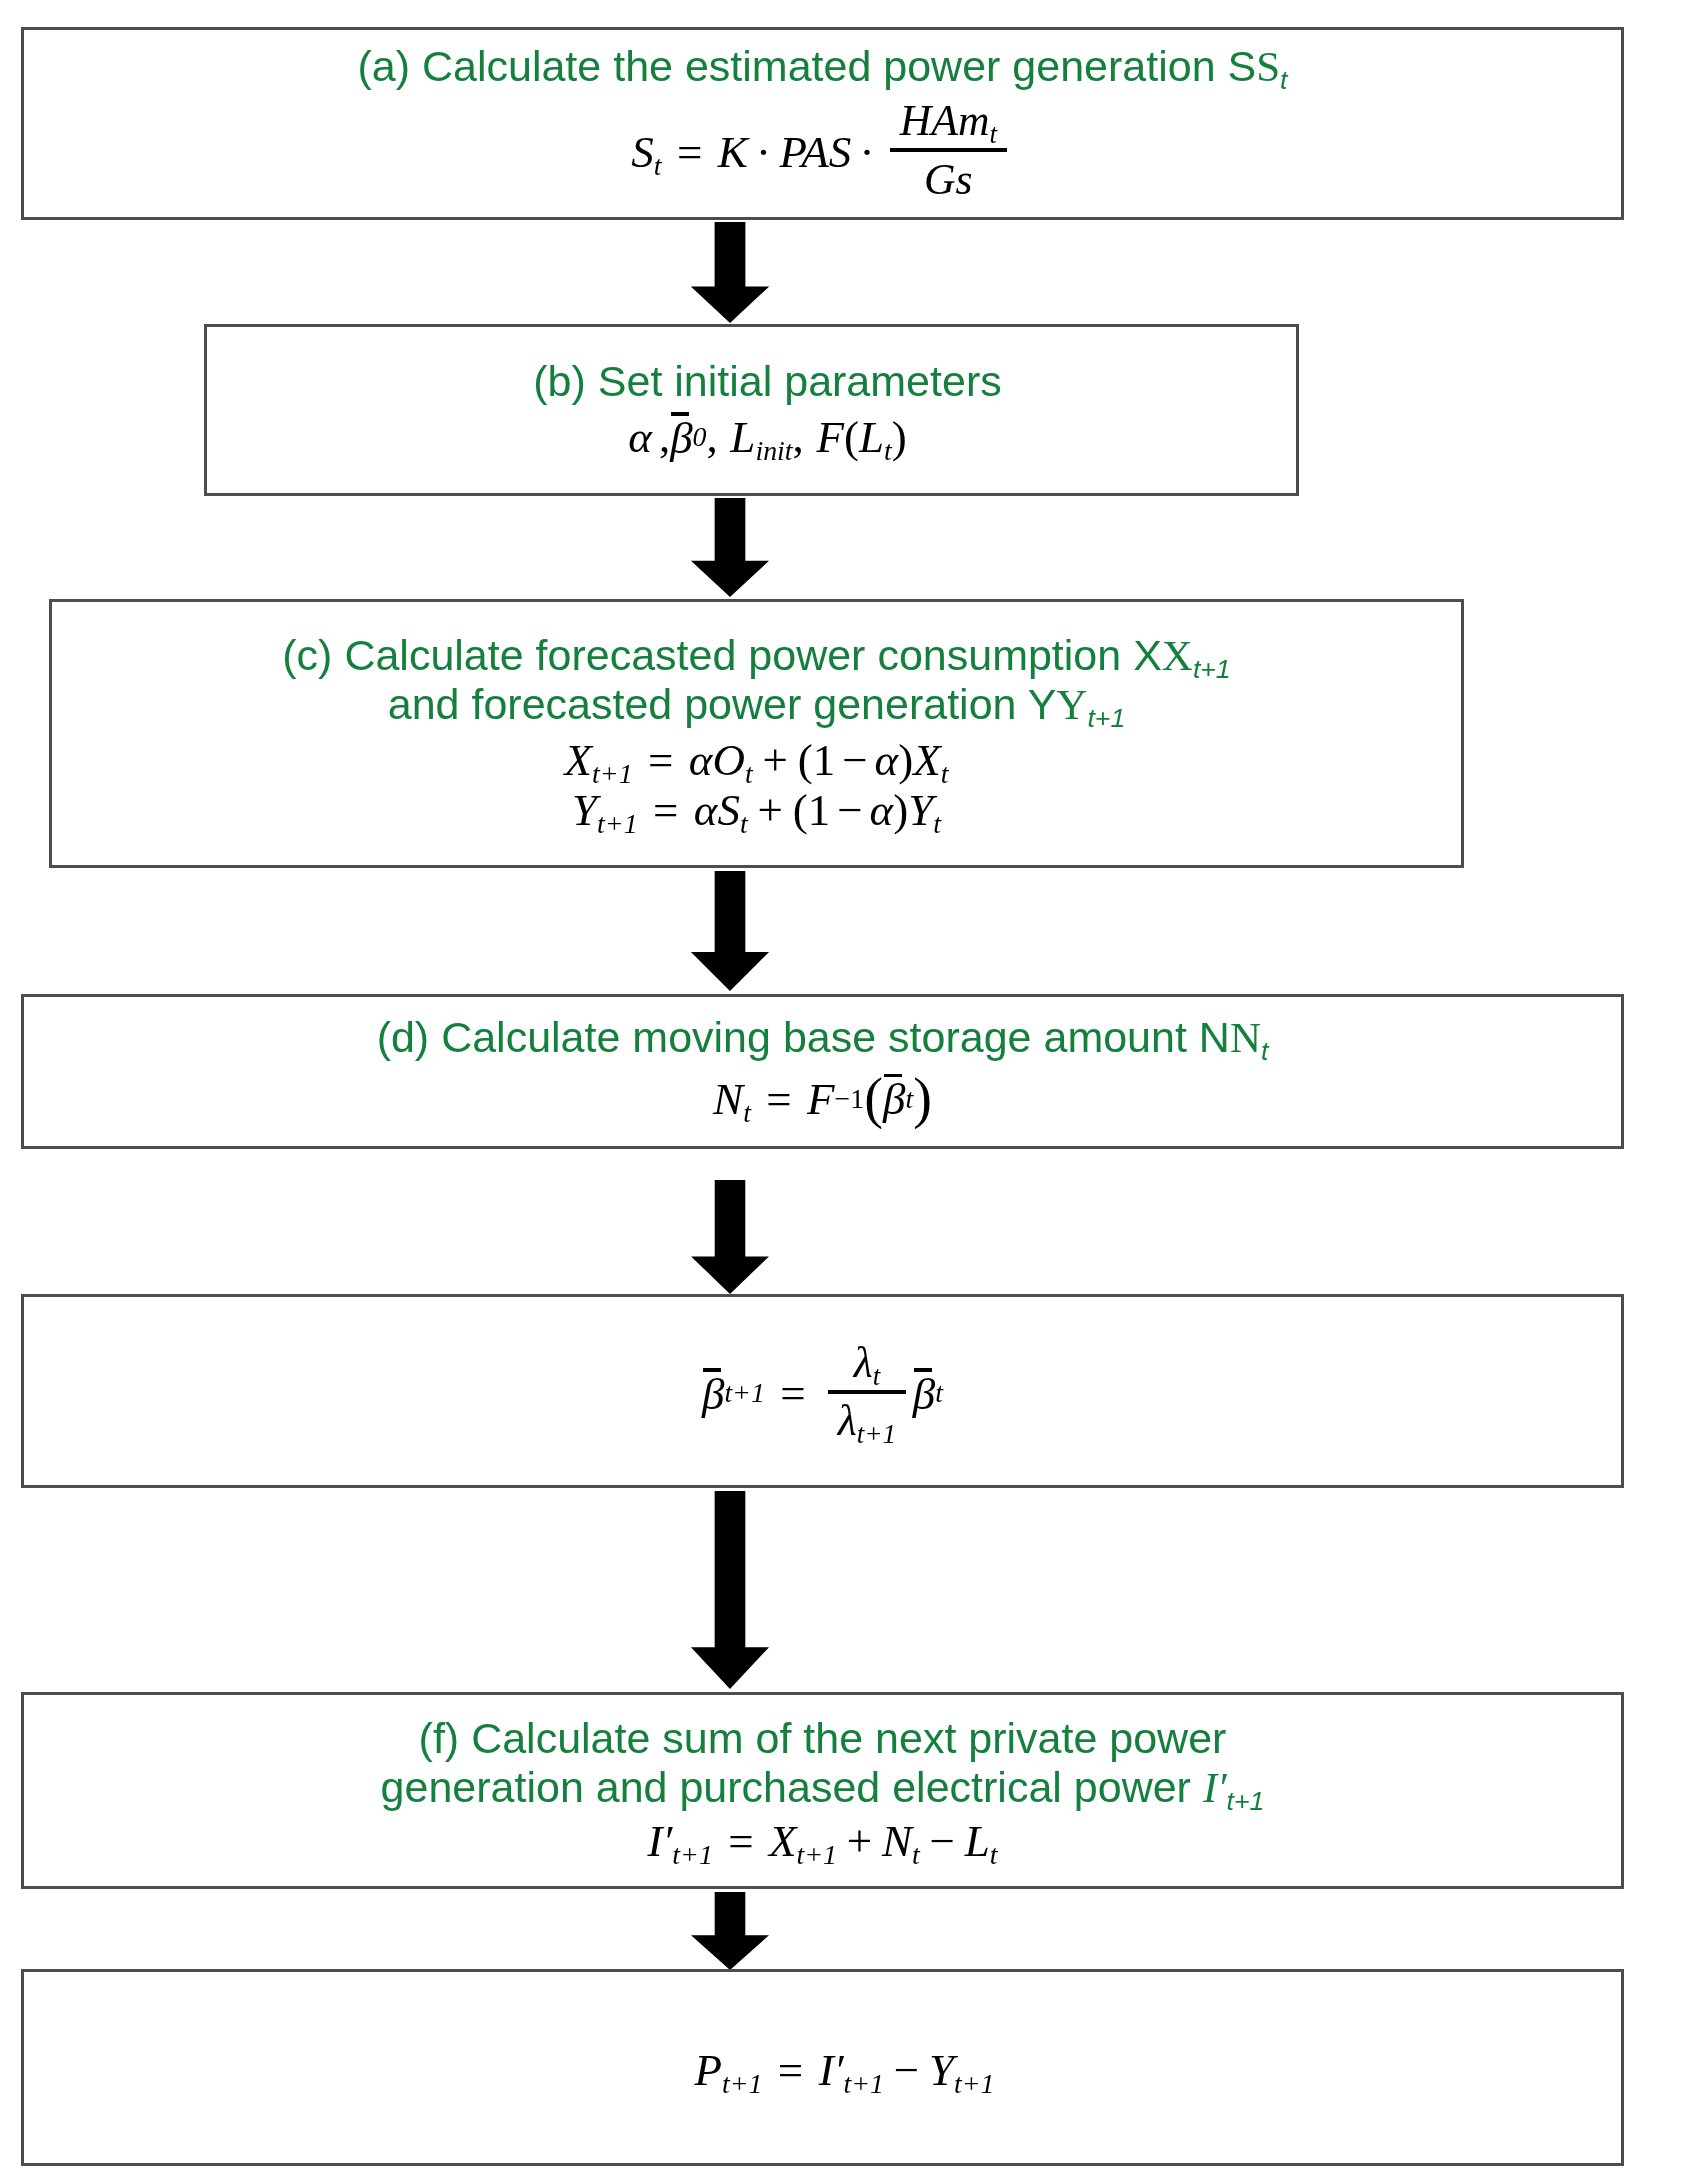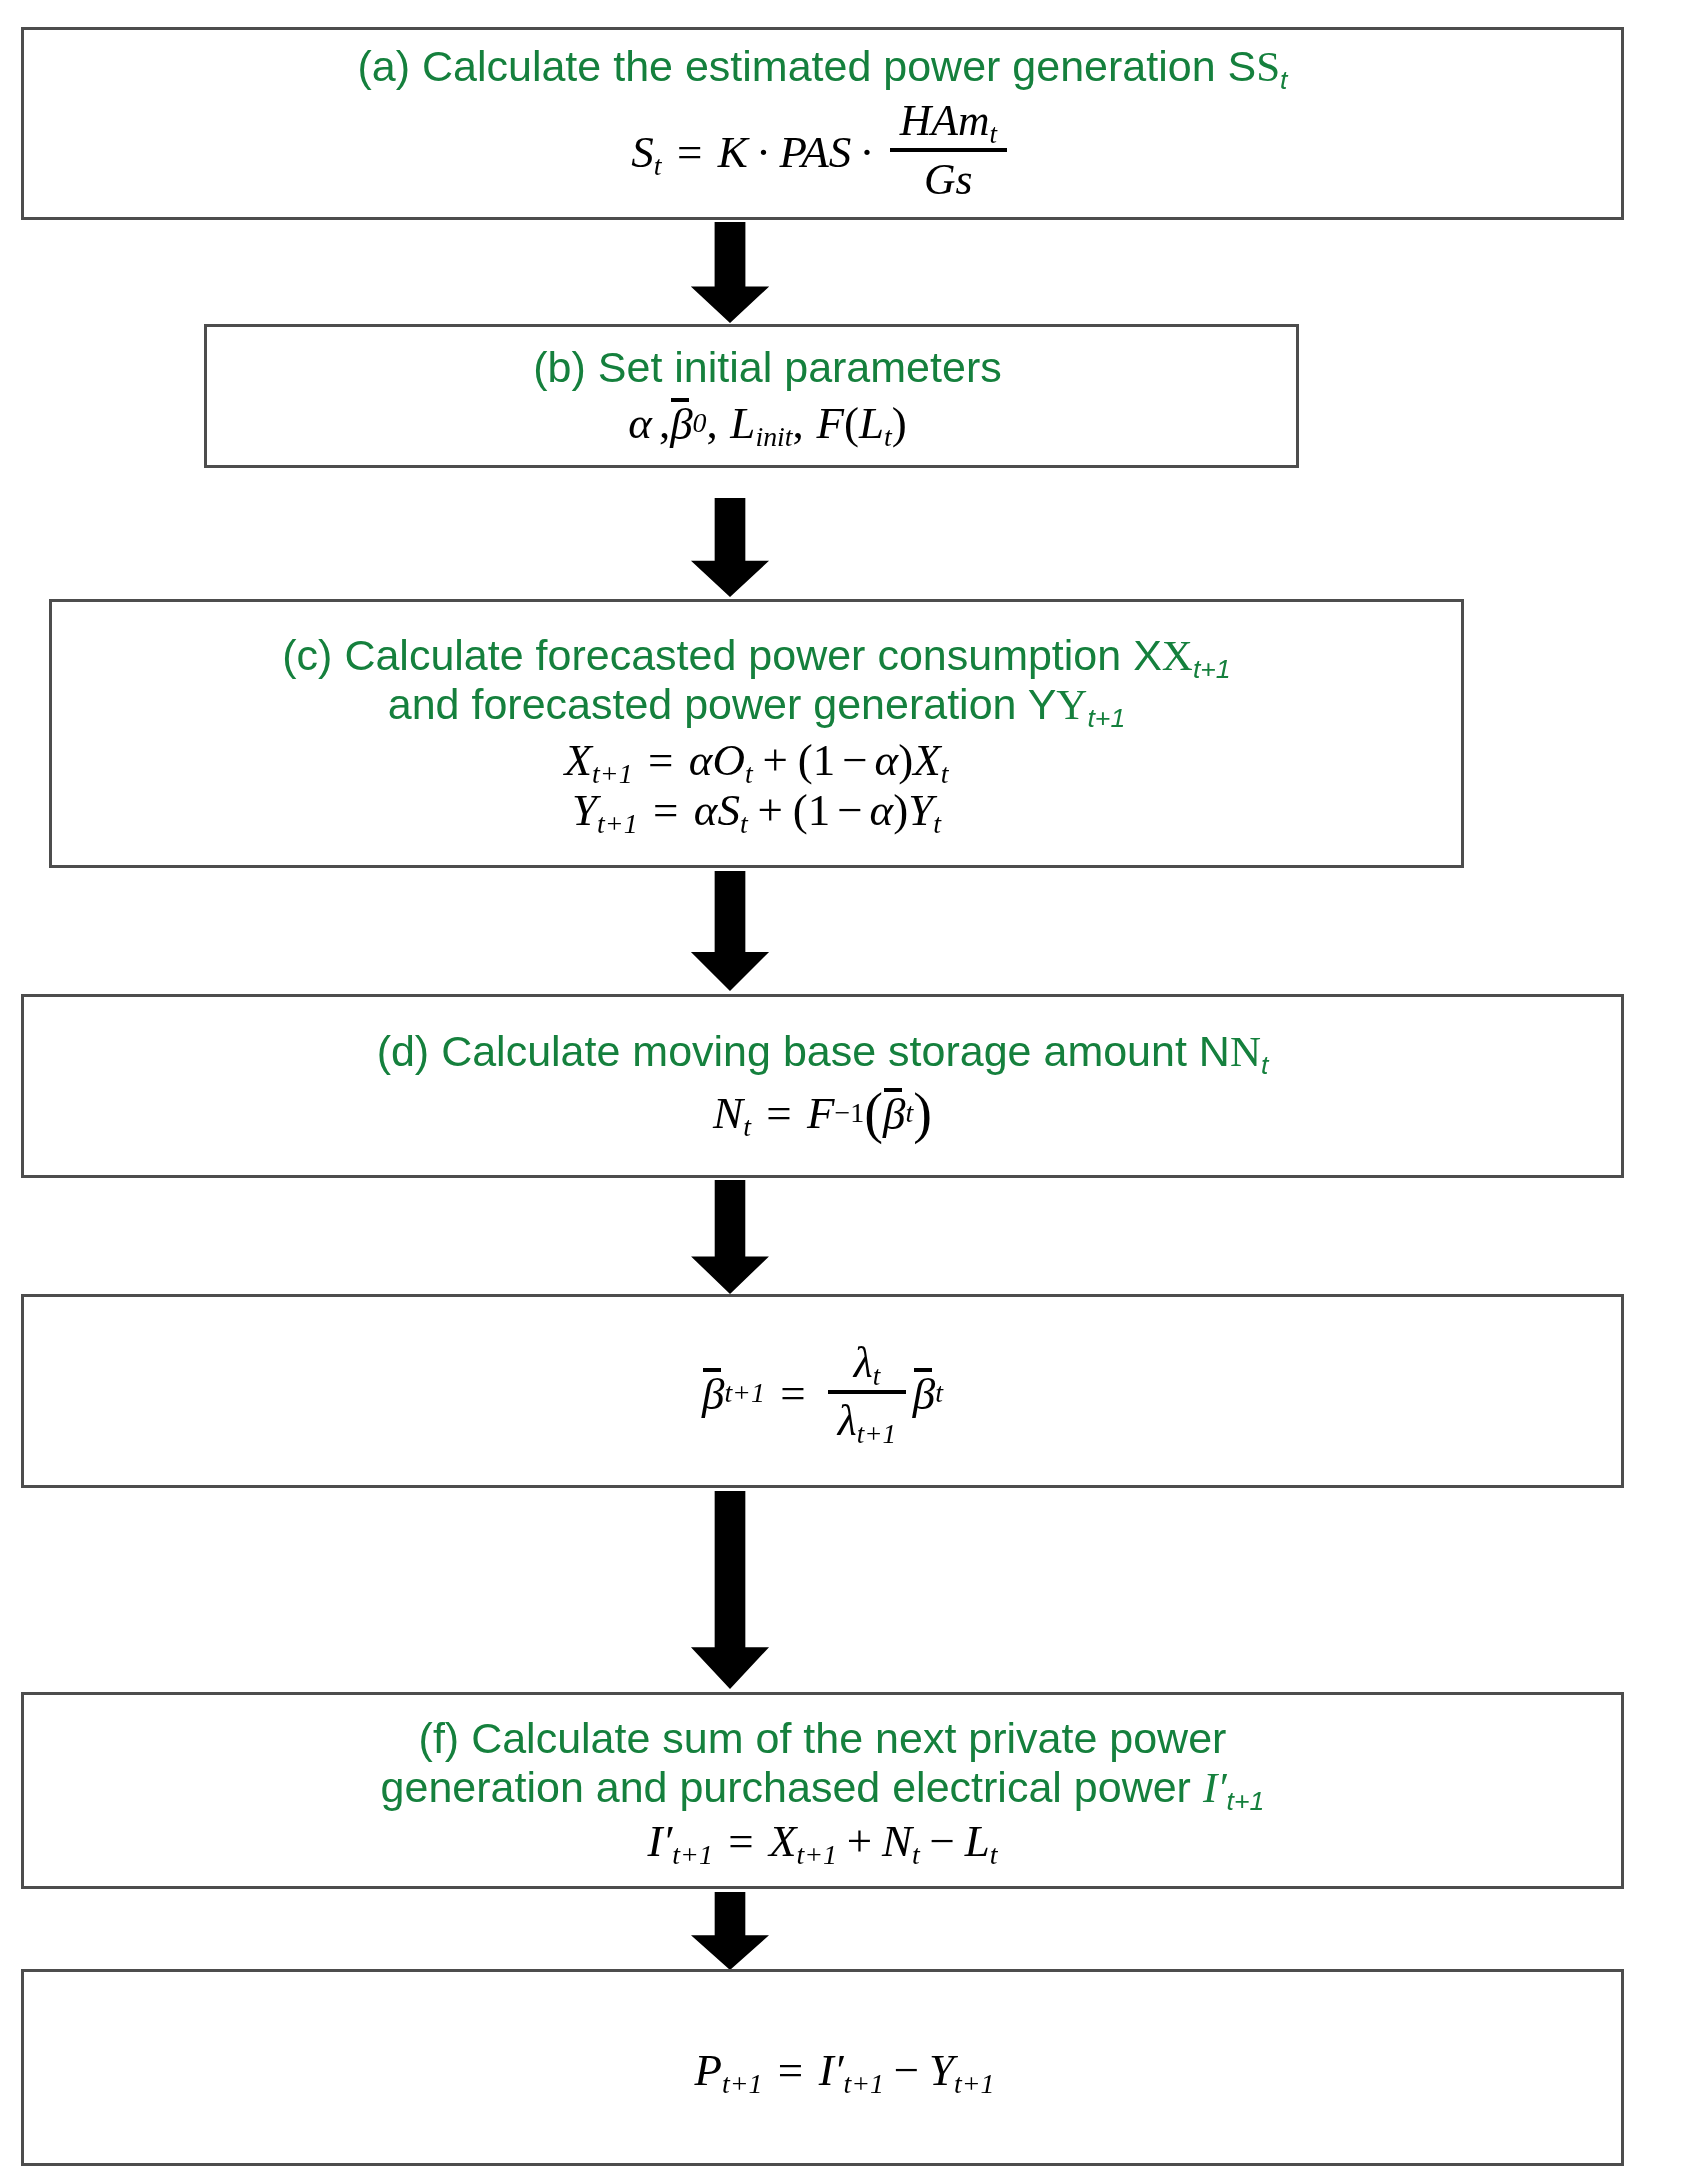--- a/index.html
+++ b/index.html
@@ -144,21 +144,21 @@
       </span>
     </div>
   </div>
 
   <div class="arrow" style="left:688px; top:222px; width:84px; height:101px;">
     <svg width="84" height="101" viewBox="0 0 120 144" aria-hidden="true">
       <polygon points="38,0 82,0 82,92 116,92 60,144 4,92 38,92" fill="#000000"></polygon>
     </svg>
   </div>
 
-  <div class="node" style="left:204px; top:324px; width:1095px; height:144px;padding-left:32px;">
+  <div class="node" style="left:204px; top:324px; width:1095px; height:172px;padding-left:32px;">
     <div class="node-line">(b) Set initial parameters</div>
     <div class="formula" style="margin-top:5.6px;">
       <span>α</span>
         <span class="upr" style="margin-left:7px;">,</span>
         <span class="bar">β</span>
         <sub>0</sub>
         <span class="upr">,</span>
       <span style="margin-left:12.6px;">L<sub>init</sub></span>
         <span class="upr">,</span>
       <span style="margin-left:12.6px;">F</span>
@@ -210,21 +210,21 @@
         <span>Y<sub>t</sub></span>
     </div>
   </div>
 
   <div class="arrow" style="left:688px; top:871px; width:84px; height:120px;">
     <svg width="84" height="120" viewBox="0 0 120 172" aria-hidden="true">
       <polygon points="38,0 82,0 82,116 116,116 60,172 4,116 38,116" fill="#000000"></polygon>
     </svg>
   </div>
 
-  <div class="node" style="left:21px; top:994px; width:1603px; height:184px;">
+  <div class="node" style="left:21px; top:994px; width:1603px; height:155px;">
     <div class="node-line">
       <span>(d) Calculate moving base storage amount N</span><span style="font-family:'Liberation Serif',serif;">N</span><sub>t</sub>
     </div>
     <div class="formula" style="margin-top:5.6px;">
       <span>N<sub>t</sub></span>
         <span class="eq-gap"></span>
         <span class="upr">=</span>
         <span class="eq-gap"></span>
       <span>F</span>
         <sup class="upr">−1</sup>

